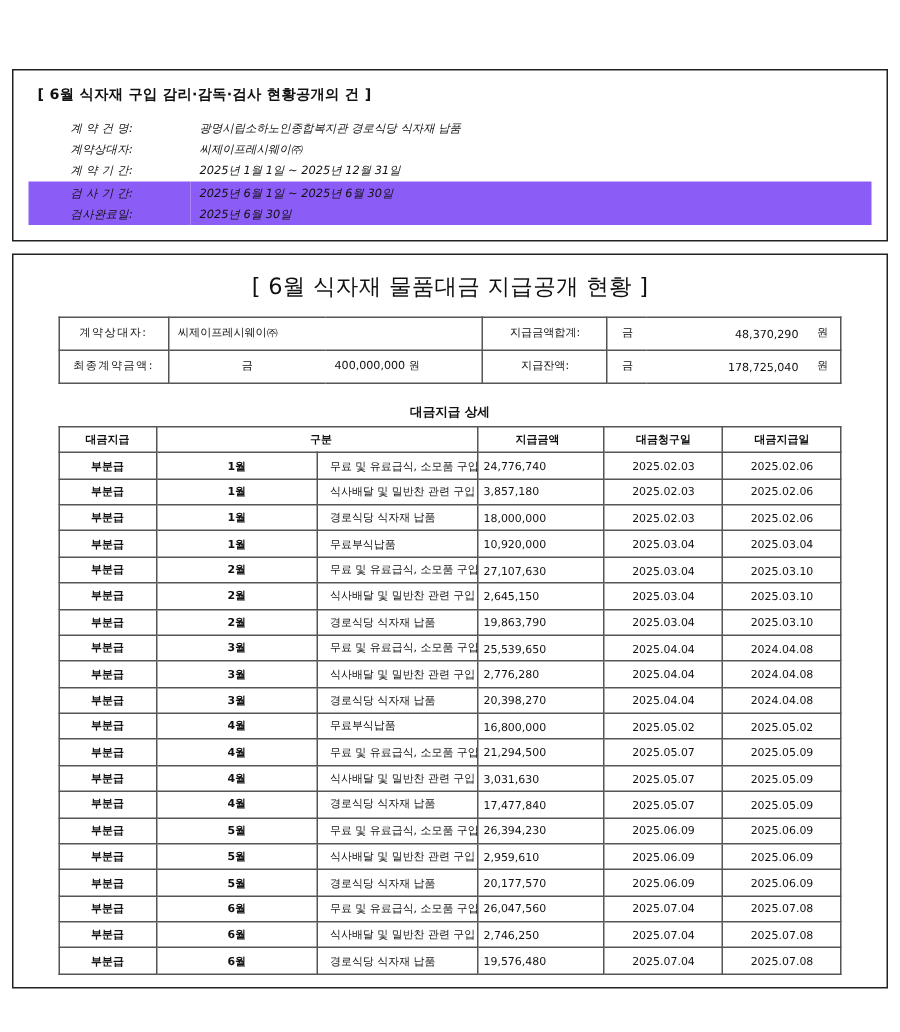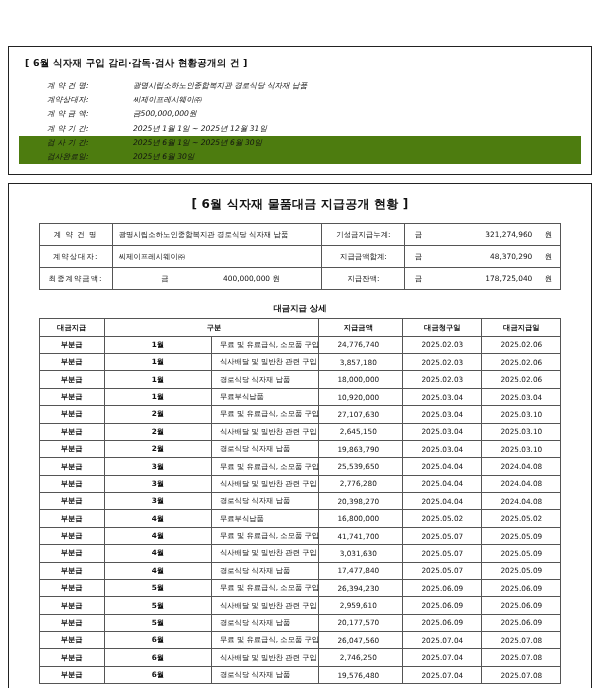--- a/index.html
+++ b/index.html
@@ -54,31 +54,31 @@
     text-align: left;
     padding-left: 28px !important;
     white-space: nowrap;
     letter-spacing: 0.2px;
   }
   .kv-value {
     padding-left: 6px !important;
     white-space: nowrap;
   }
   tr.hl td {
-    background: #4d7c0f;
+    background: #8b5cf6;
   }
 
   
   .panel2 {
     margin-top: 8px;
     padding: 10px 10px 8px 10px;
   }
   .panel2-title {
-    font-size: 12px;
-    font-weight: bold;
+    font-size: 15px;
+    font-weight: normal;
     text-align: center;
     padding: 2px 0 10px 0;
     letter-spacing: 0.2px;
   }
   .summary {
     border-collapse: collapse;
     width: 93%;
     margin: 0 auto 12px auto;
     table-layout: fixed;
   }
@@ -139,21 +139,21 @@
     height: 12px;
     white-space: nowrap;
   }
   .detail th {
     font-weight: bold;
     text-align: center;
   }
   .c-kind { width: 58px; text-align: center; }
   .c-month { width: 30px; text-align: center; }
   .c-desc { text-align: left; padding-left: 8px !important; }
-  .c-amt { width: 72px; text-align: center; padding-right: 8px !important; }
+  .c-amt { width: 72px; text-align: left; padding-right: 8px !important; }
   .c-req { width: 72px; text-align: center; }
   .c-pay { width: 72px; text-align: center; }
   .bold { font-weight: bold; }
 </style>
 </head>
 <body>
 
 <div class="page">
 
   <div class="panel">
@@ -162,52 +162,40 @@
       <tbody>
           <tr>
             <td class="kv-label">계 약 건 명:</td>
             <td class="kv-value">광명시립소하노인종합복지관 경로식당 식자재 납품</td>
           </tr>
           <tr>
             <td class="kv-label">계약상대자:</td>
             <td class="kv-value">씨제이프레시웨이㈜</td>
           </tr>
           <tr>
-            <td class="kv-label">계 약 금 액:</td>
-            <td class="kv-value">금500,000,000원</td>
-          </tr>
-          <tr>
             <td class="kv-label">계 약 기 간:</td>
             <td class="kv-value">2025년 1월 1일 ~ 2025년 12월 31일</td>
           </tr>
           <tr class="hl">
             <td class="kv-label">검 사 기 간:</td>
             <td class="kv-value">2025년 6월 1일 ~ 2025년 6월 30일</td>
           </tr>
           <tr class="hl">
             <td class="kv-label">검사완료일:</td>
             <td class="kv-value">2025년 6월 30일</td>
           </tr>
         </tbody>
     </table>
   </div>
 
   <div class="panel panel2">
     <div class="panel2-title">[ 6월 식자재 물품대금 지급공개 현황 ]</div>
 
     <table class="summary">
       <tbody>
-        <tr>
-          <td class="sum-label">계 약 건 명</td>
-          <td class="sum-val" colspan="2">광명시립소하노인종합복지관 경로식당 식자재 납품</td>
-          <td class="sum-label2">기성금지급누계:</td>
-          <td class="sum-cur nb-right">금</td>
-          <td class="sum-num nb-left nb-right">321,274,960</td>
-          <td class="sum-won nb-left">원</td>
-        </tr>
         <tr>
           <td class="sum-label">계약상대자:</td>
           <td class="sum-val" colspan="2">씨제이프레시웨이㈜</td>
           <td class="sum-label2">지급금액합계:</td>
           <td class="sum-cur nb-right">금</td>
           <td class="sum-num nb-left nb-right">48,370,290</td>
           <td class="sum-won nb-left">원</td>
         </tr>
         <tr>
           <td class="sum-label">최종계약금액:</td>
@@ -322,21 +310,21 @@
               <td class="c-month bold">4월</td>
               <td class="c-desc">무료부식납품</td>
               <td class="c-amt">16,800,000</td>
               <td class="c-req">2025.05.02</td>
               <td class="c-pay">2025.05.02</td>
             </tr>
             <tr>
               <td class="c-kind bold">부분급</td>
               <td class="c-month bold">4월</td>
               <td class="c-desc">무료 및 유료급식, 소모품 구입</td>
-              <td class="c-amt">41,741,700</td>
+              <td class="c-amt">21,294,500</td>
               <td class="c-req">2025.05.07</td>
               <td class="c-pay">2025.05.09</td>
             </tr>
             <tr>
               <td class="c-kind bold">부분급</td>
               <td class="c-month bold">4월</td>
               <td class="c-desc">식사배달 및 밀반찬 관련 구입</td>
               <td class="c-amt">3,031,630</td>
               <td class="c-req">2025.05.07</td>
               <td class="c-pay">2025.05.09</td>

